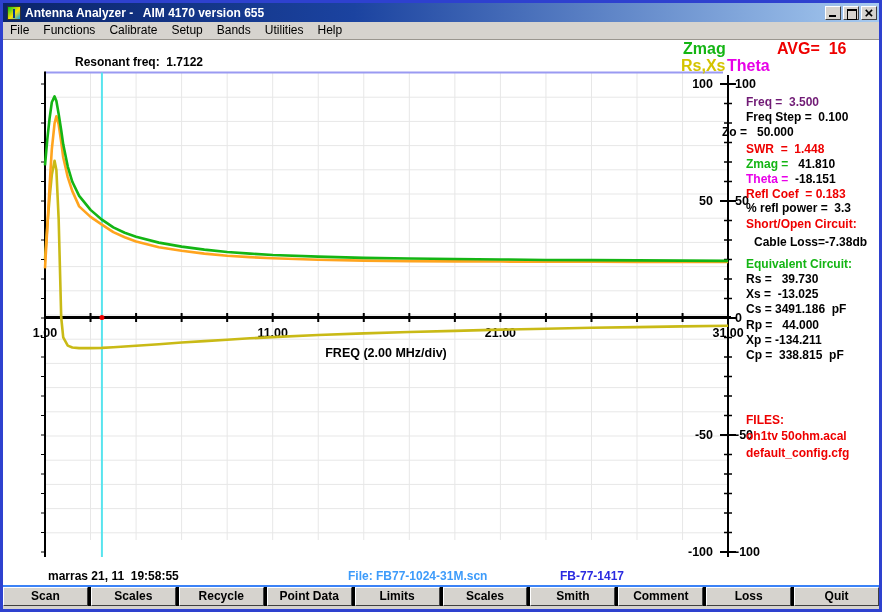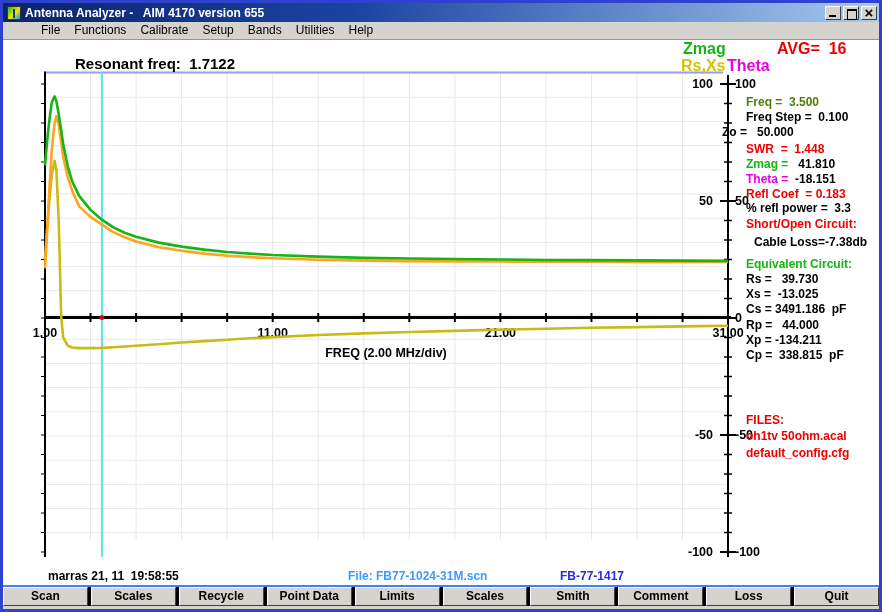--- a/index.html
+++ b/index.html
@@ -36,30 +36,30 @@
     position:relative; cursor:default;
   }
   .ctl-min::after { content:""; position:absolute; left:3px; bottom:2px; width:7px; height:2px; background:#000; }
   .ctl-max::after { content:""; position:absolute; left:3px; top:2px; width:8px; height:8px; border:1px solid #000; border-top-width:2px; }
   .ctl-close::after { content:"\00d7"; position:absolute; left:0; top:-3px; width:100%; text-align:center; font-size:15px; font-weight:bold; color:#000; line-height:17px; }
 
   
   .menubar {
     height:18px; flex:0 0 18px; background:#d6d3ce;
     border-bottom:1px solid #9a968f;
-    display:flex; align-items:center; font-size:12px; color:#000;padding-left:31px;
+    display:flex; align-items:center; font-size:12px; color:#000;
   }
   .menu-item { padding:1px 7px 2px 7px; white-space:pre; }
 
   
   .client { position:relative; flex:1; background:#fff; overflow:hidden; }
   .client svg { position:absolute; left:0; top:0; }
 
   .abs { position:absolute; white-space:pre; }
-  .resonant { left:72px; top:15px; font-size:15px; font-weight:bold; color:#000; }
+  .resonant { left:72px; top:15px; font-size:12px; font-weight:bold; color:#000; }
   .lg { font-size:16px; font-weight:bold; }
 
   .reading-line { position:absolute; font-size:12px; font-weight:bold; white-space:pre; line-height:13px; }
 
   .status-date { left:45px; top:529px; font-size:12px; font-weight:bold; color:#000; }
   .status-file { left:345px; top:529px; font-size:12px; font-weight:bold; }
   .status-scan { left:557px; top:529px; font-size:12px; font-weight:bold; }
 
   
   .buttonrow { flex:0 0 24px; background:#d6d3ce; border-top:2px solid #3b82f6; }
@@ -222,21 +222,21 @@
       </svg>
 
     <div class="abs resonant">Resonant freq:  1.7122</div>
 
     <div class="abs lg" style="left: 680px; top: 0px; color: rgb(20, 181, 20);">Zmag</div>
     <div class="abs lg" style="left: 774px; top: 0px; color: rgb(238, 0, 0);">AVG=  16</div>
     <div class="abs lg" style="left: 678px; top: 17px; color: rgb(212, 196, 0);">Rs,Xs</div>
     <div class="abs lg" style="left: 724px; top: 17px; color: rgb(232, 0, 232);">Theta</div>
 
     <div id="readings">
-        <div class="reading-line" style="left: 743px; top: 56px;"><span style="color: #4d7c0f;">Freq =  3.500</span></div>
+        <div class="reading-line" style="left: 743px; top: 56px;"><span style="color: #701a75;">Freq =  3.500</span></div>
         <div class="reading-line" style="left: 743px; top: 71px;"><span style="color: rgb(0, 0, 0);">Freq Step =  0.100</span></div>
         <div class="reading-line" style="left: 719px; top: 86px;"><span style="color: rgb(0, 0, 0);">Zo =   50.000</span></div>
         <div class="reading-line" style="left: 743px; top: 103px;"><span style="color: rgb(238, 0, 0);">SWR  =  1.448</span></div>
         <div class="reading-line" style="left: 743px; top: 118px;"><span style="color: rgb(20, 181, 20);">Zmag = </span><span style="color: rgb(0, 0, 0);">  41.810</span></div>
         <div class="reading-line" style="left: 743px; top: 133px;"><span style="color: rgb(232, 0, 232);">Theta = </span><span style="color: rgb(0, 0, 0);"> -18.151</span></div>
         <div class="reading-line" style="left: 743px; top: 148px;"><span style="color: rgb(238, 0, 0);">Refl Coef  = 0.183</span></div>
         <div class="reading-line" style="left: 743px; top: 162px;"><span style="color: rgb(0, 0, 0);">% refl power =  3.3</span></div>
         <div class="reading-line" style="left: 743px; top: 178px;"><span style="color: rgb(238, 0, 0);">Short/Open Circuit:</span></div>
         <div class="reading-line" style="left: 751px; top: 196px;"><span style="color: rgb(0, 0, 0);">Cable Loss=-7.38db</span></div>
         <div class="reading-line" style="left: 743px; top: 218px;"><span style="color: rgb(20, 181, 20);">Equivalent Circuit:</span></div>

